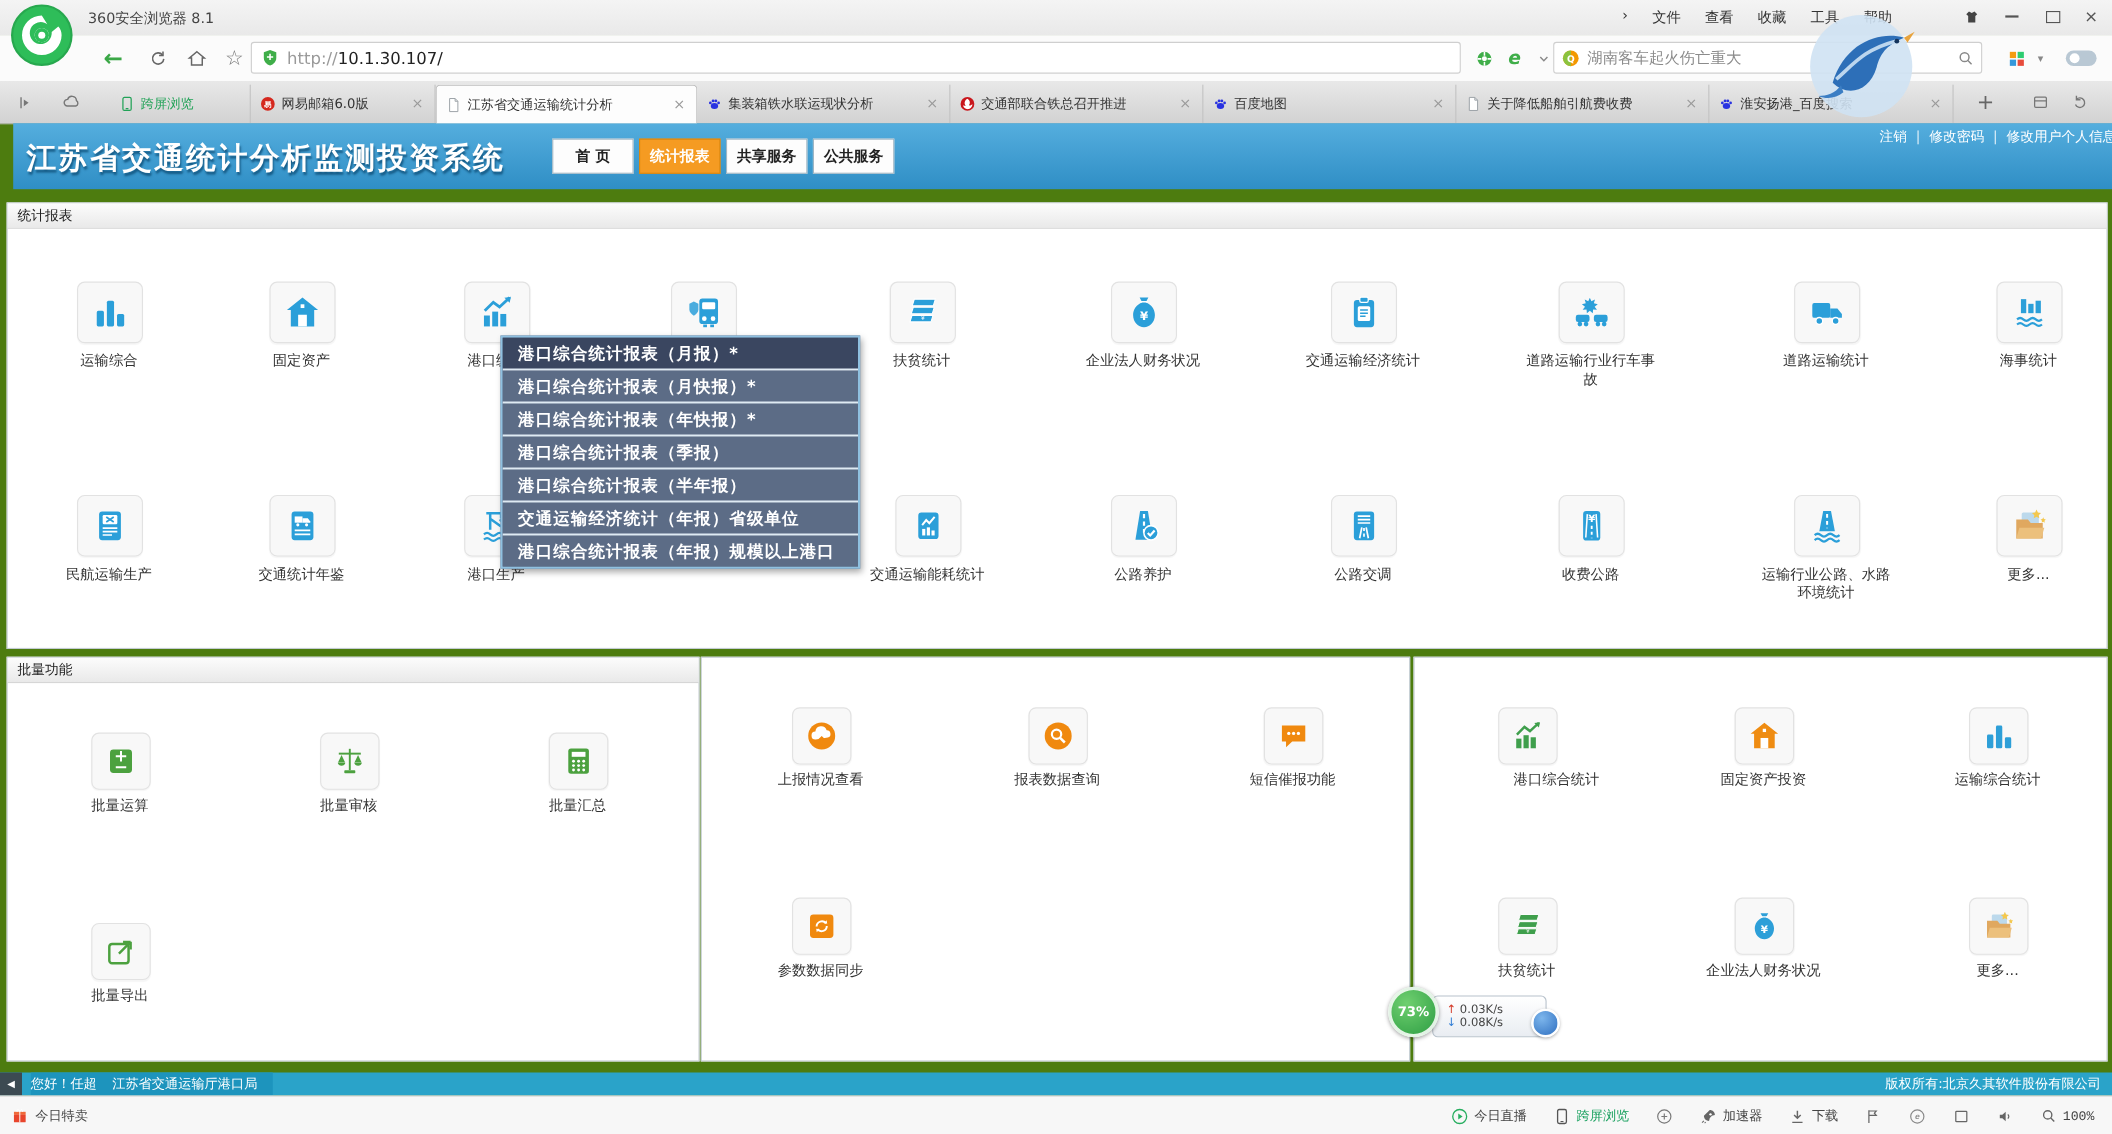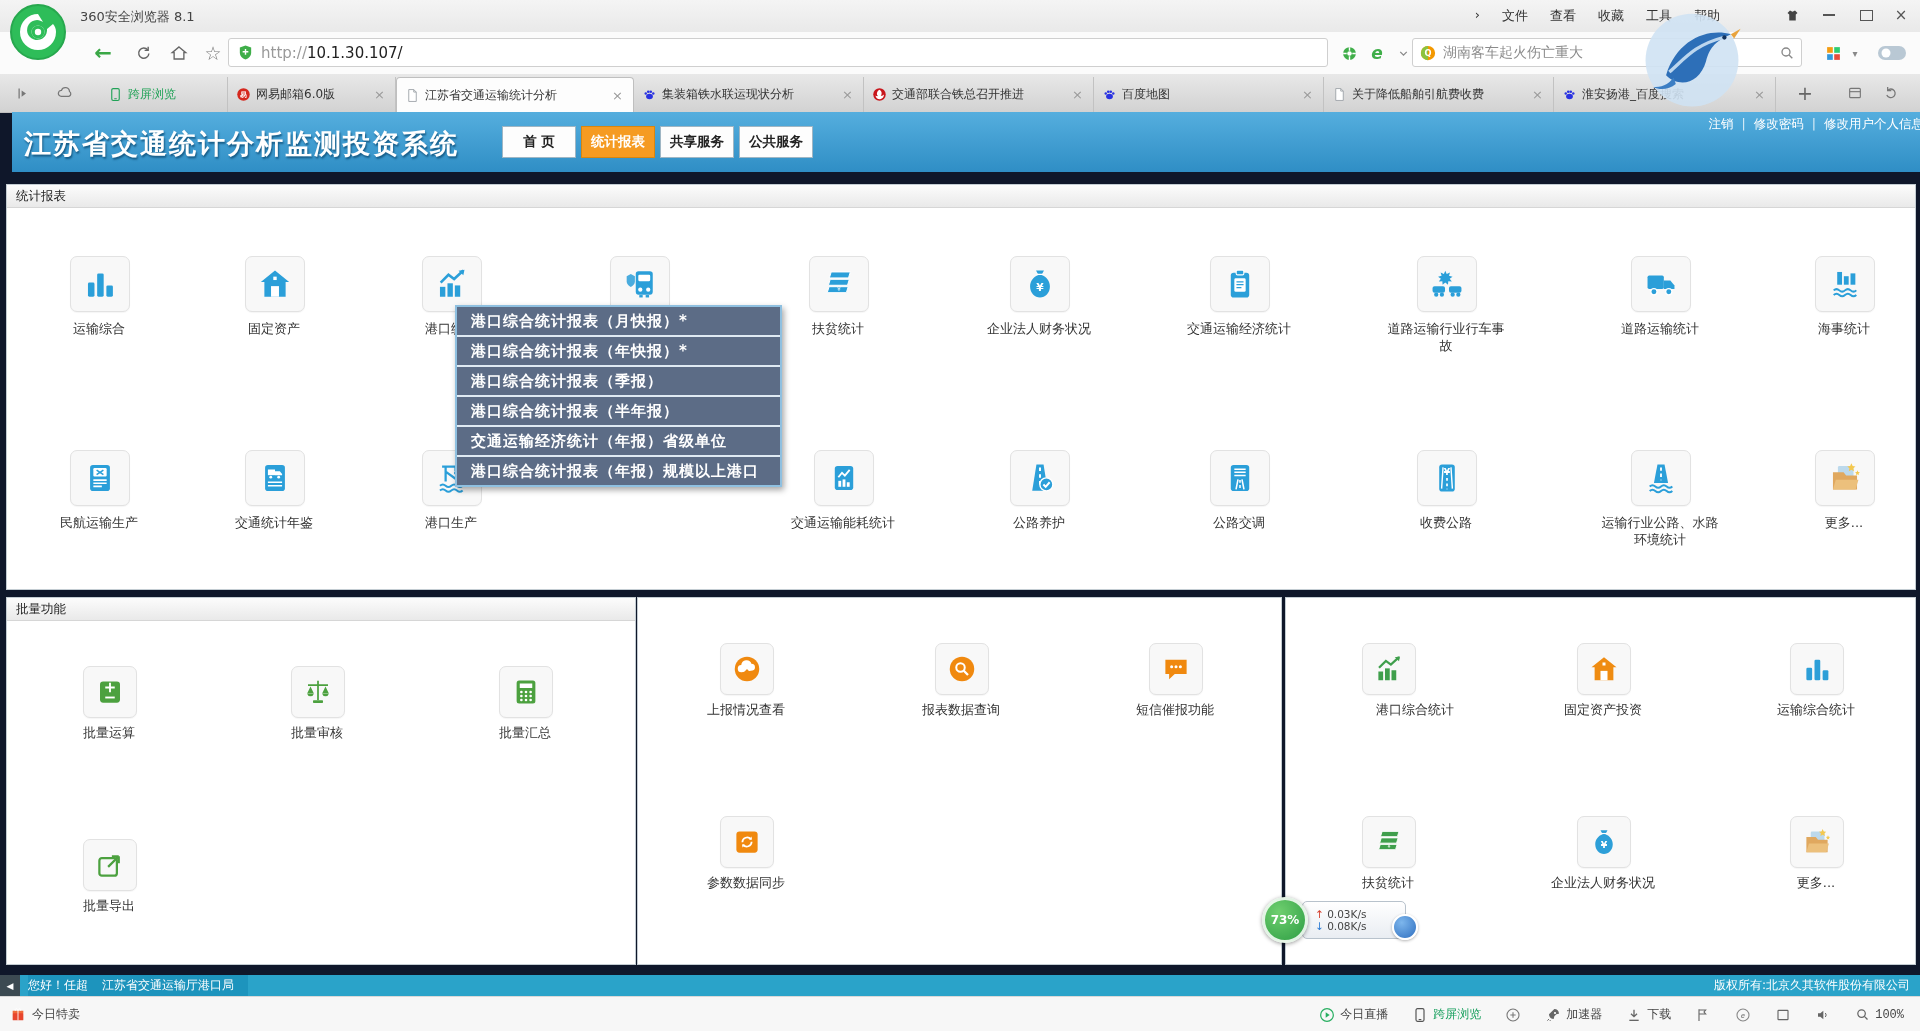--- a/index.html
+++ b/index.html
@@ -1,16 +1,16 @@
 <!DOCTYPE html>
 <html><head>
 <meta charset="utf-8">
 <style>
   html,body{margin:0;padding:0;background:#888;}
-  #screen{position:relative;width:1920px;height:1031px;background:#0f172a;overflow:hidden;
+  #screen{position:relative;width:1920px;height:1031px;background:#4d7c0f;overflow:hidden;
     font-family:"DejaVu Sans","Liberation Sans",sans-serif;font-size:13px;color:#333;}
   .icw{display:inline-flex;align-items:center;justify-content:center;vertical-align:middle;}
   
   #titlebar{position:absolute;left:0;top:0;width:1920px;height:32px;background:linear-gradient(#f4f4f4,#e9e9e9);border-bottom:1px solid #dcdcdc;}
   #win-title{position:absolute;left:80px;top:8px;font-size:13px;color:#444;}
   #menubar{position:absolute;right:200px;top:7px;display:flex;gap:22px;font-size:13px;color:#333;}
   #menubar span{cursor:default;}
   .winctl{position:absolute;top:0;width:34px;height:30px;display:flex;align-items:center;justify-content:center;color:#555;font-size:15px;}
   #addrbar{position:absolute;left:0;top:32px;width:1920px;height:42px;background:#fbfbfb;border-bottom:1px solid #d9d9d9;}
   .navic{position:absolute;top:8px;width:26px;height:26px;display:flex;align-items:center;justify-content:center;}
@@ -38,21 +38,21 @@
   .sectionbox{position:absolute;background:#fff;border:1px solid #c3ccd2;}
   .sechead{height:22px;line-height:22px;background:linear-gradient(#fcfcfc,#e9e9e9);border-bottom:1px solid #d6d6d6;padding-left:9px;font-size:12.5px;color:#222;}
   .gtile{position:absolute;width:58px;height:54px;background:#f8f8f8;border:1px solid #e2e2e2;border-radius:7px;display:flex;align-items:center;justify-content:center;box-shadow:0 1px 1px rgba(0,0,0,.04);}
   .glabel{position:absolute;width:124px;text-align:center;font-size:13px;color:#333;line-height:17px;}
   
   #dropdown{position:absolute;left:455px;top:305px;width:323px;z-index:30;border:2px solid #8fc0e0;background:#5c6c86;box-shadow:2px 3px 6px rgba(0,0,0,.35);}
   .ditem{height:28px;line-height:28px;padding-left:14px;background:#5c6c86;border-bottom:2px solid #dfeaf3;color:#fff;font-size:15px;font-weight:bold;letter-spacing:1px;white-space:nowrap;}
   .ditem:last-child{border-bottom:none;}
   .ditem.hl{background:#3a4660;}
   
-  #speedwidget{position:absolute;left:1262px;top:897px;z-index:40;display:flex;align-items:center;}
+  #speedwidget{position:absolute;left:1262px;top:897px;z-index:40;display:flex;align-items:flex-end;}
   #speedball{width:40px;height:40px;border-radius:50%;background:radial-gradient(circle at 35% 30%,#6fcf6f,#2e9e44);border:3px solid rgba(255,255,255,.85);box-shadow:0 1px 4px rgba(0,0,0,.4);display:flex;align-items:center;justify-content:center;color:#fff;font-size:12px;font-weight:bold;z-index:2;}
   #speedpanel{margin-left:-6px;width:104px;height:38px;background:linear-gradient(#ffffff,#e9edf2);border:1px solid #b8c2cc;border-radius:5px;display:flex;flex-direction:column;justify-content:center;padding-left:12px;box-sizing:border-box;font-size:10.5px;color:#444;}
   #speedpanel .up{color:#d43c2a;}
   #speedpanel .dn{color:#2d7bd4;}
   #speedextra{width:22px;height:22px;border-radius:50%;background:radial-gradient(circle at 35% 30%,#7db6ec,#2f6fc0);margin-left:-14px;margin-top:14px;border:2px solid #fff;box-shadow:0 1px 3px rgba(0,0,0,.3);}
   
   #sitefooter{position:absolute;left:0;top:975px;width:1920px;height:21px;background:#2aa3c9;color:#fff;font-size:12px;display:flex;align-items:center;}
   #footchip{background:#1d94bd;height:21px;display:flex;align-items:center;padding:0 14px 0 0;font-family:Liberation Mono, monospace;}
   #footarrow{width:20px;height:21px;background:#3c4a52;display:flex;align-items:center;justify-content:center;font-size:9px;margin-right:8px;}
   #copyright{margin-left:auto;margin-right:10px;}
@@ -570,20 +570,21 @@
               <path d="M16.5 1.5l.9 2 2 .3-1.5 1.4.4 2-1.8-1-1.8 1 .4-2-1.5-1.4 2-.3z" fill="#f4c84e"></path>
               <path d="M20.8 6.5l.5 1.2 1.2.2-.9.9.2 1.2-1-.6-1 .6.2-1.2-.9-.9 1.2-.2z" fill="#f4c84e"></path>
             </svg>
           </span>
         </div>
         <div class="glabel" style="left: 1775px; top: 306px;">更多...</div>
       </div>
   </div>
 
   <div id="dropdown">
+      <div class="ditem hl">港口综合统计报表（月报）*</div>
       <div class="ditem">港口综合统计报表（月快报）*</div>
       <div class="ditem">港口综合统计报表（年快报）*</div>
       <div class="ditem">港口综合统计报表（季报）</div>
       <div class="ditem">港口综合统计报表（半年报）</div>
       <div class="ditem">交通运输经济统计（年报）省级单位</div>
       <div class="ditem">港口综合统计报表（年报）规模以上港口</div>
     </div>
 
   <div id="panelwrap">
       <div class="sectionbox" style="left: 6px; top: 597px; width: 628px; height: 366px;">

